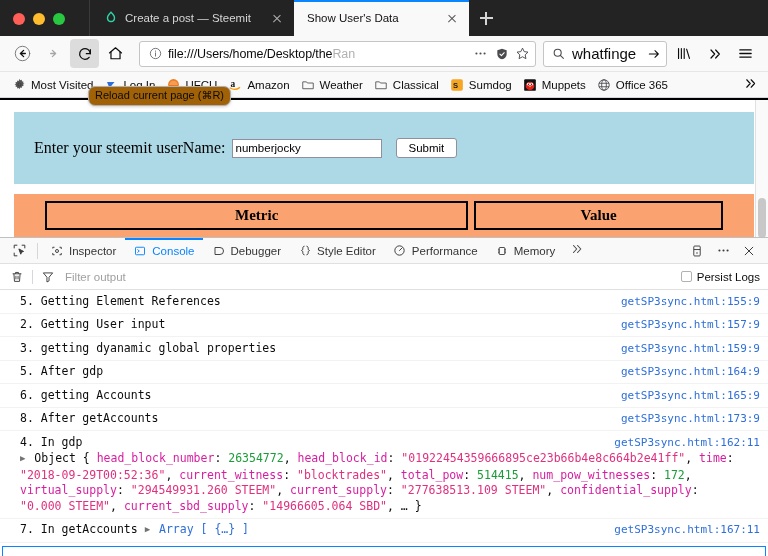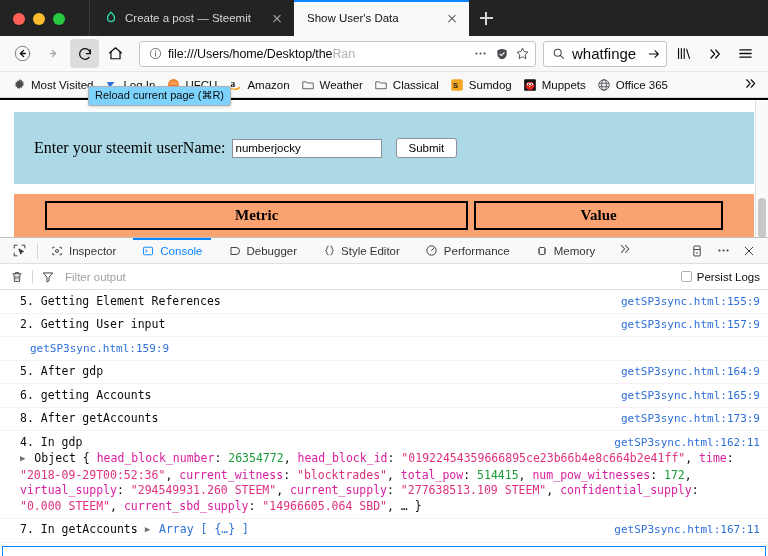--- a/index.html
+++ b/index.html
@@ -81,22 +81,22 @@
   .bookmarks {
     height:26px; background:#f9f9fa; display:flex; align-items:center; padding:0 6px;
     gap:0; position:relative; border-bottom:1px solid #d7d7db;
   }
   .bm { display:flex; align-items:center; gap:4px; padding:2px 5px; border-radius:3px; flex:none;}
   .bm-label { font-size:11.5px; color:#0c0c0d; white-space:nowrap; }
   .bm-ico { width:16px;height:16px;flex:none;display:flex;align-items:center;justify-content:center;font-size:11px;}
   .bm-chev { margin-left:auto; padding-right:4px; font-size:14px; color:#4a4a4f; }
 
   .tooltip {
-    position:absolute; left:88px; top:14px; background:#7dd3fc; color:#0c0c0d;
-    border:1px solid #b1b1b3; font-size:11px; padding:2px 6px 3px; border-radius:2px;
+    position:absolute; left:88px; top:14px; background:#a16207; color:#0c0c0d;
+    border:1px solid #b1b1b3; font-size:11px; padding:2px 6px 3px; border-radius:7px;
     white-space:nowrap; z-index:40; box-shadow:0 1px 3px rgba(0,0,0,.18);
   }
 
   
   .page {
     position:relative; height:139px; background:#fff; border-top:2px solid #000;
     overflow:hidden;
   }
   .page-inner { padding:12px 14px 0 14px; }
   .form-box { background:#add8e6; height:72px; display:flex; align-items:center; padding:0 20px; }
@@ -129,21 +129,21 @@
   }
 
   
   .devtools { height:initial; background:#fff; display:flex; flex-direction:column; }
   .dt-toolbar {
     height:27px; background:#f9f9fa; display:flex; align-items:center;
     border-top:1px solid #c0c0c0; border-bottom:1px solid #e0e0e0; padding:0 5px;
   }
   .dt-pick { width:28px;height:26px;display:flex;align-items:center;justify-content:center;flex:none;}
   .dt-sep { width:1px; height:16px; background:#d7d7db; margin:0 4px; flex:none;}
-  .dt-tabs { display:flex; align-items:center; height:26px; flex:1; gap:9px; }
+  .dt-tabs { display:flex; align-items:center; height:26px; flex:1; gap:1px; }
   .dt-tab {
     height:26px; display:flex; align-items:center; gap:5px; padding:0 8px;
     font-size:11.5px; color:#353535; position:relative; white-space:nowrap;
   }
   .dt-tab.sel { color:#0a84ff; }
   .dt-tab.sel::before { content:""; position:absolute; left:0;right:0;top:0;height:2px;background:#0a84ff;}
   .dt-tab .ti { width:14px;height:14px;flex:none;display:flex;align-items:center;justify-content:center;}
   .dt-more { font-size:14px; color:#4a4a4f; padding:0 6px; }
   .dt-right { display:flex; align-items:center; gap:2px; flex:none; padding-right:2px;}
   .dt-rbtn { width:24px;height:24px;display:flex;align-items:center;justify-content:center;}
@@ -546,20 +546,21 @@
   <div class="console">
     <div class="logrow">
       <span class="msg">5. Getting Element References</span>
       <span class="src">getSP3sync.html:155:9</span>
     </div>
     <div class="logrow">
       <span class="msg">2. Getting User input</span>
       <span class="src">getSP3sync.html:157:9</span>
     </div>
     <div class="logrow">
+      <span class="msg">3. getting dyanamic global properties</span>
       <span class="src">getSP3sync.html:159:9</span>
     </div>
     <div class="logrow">
       <span class="msg">5. After gdp</span>
       <span class="src">getSP3sync.html:164:9</span>
     </div>
     <div class="logrow">
       <span class="msg">6. getting Accounts</span>
       <span class="src">getSP3sync.html:165:9</span>
     </div>

